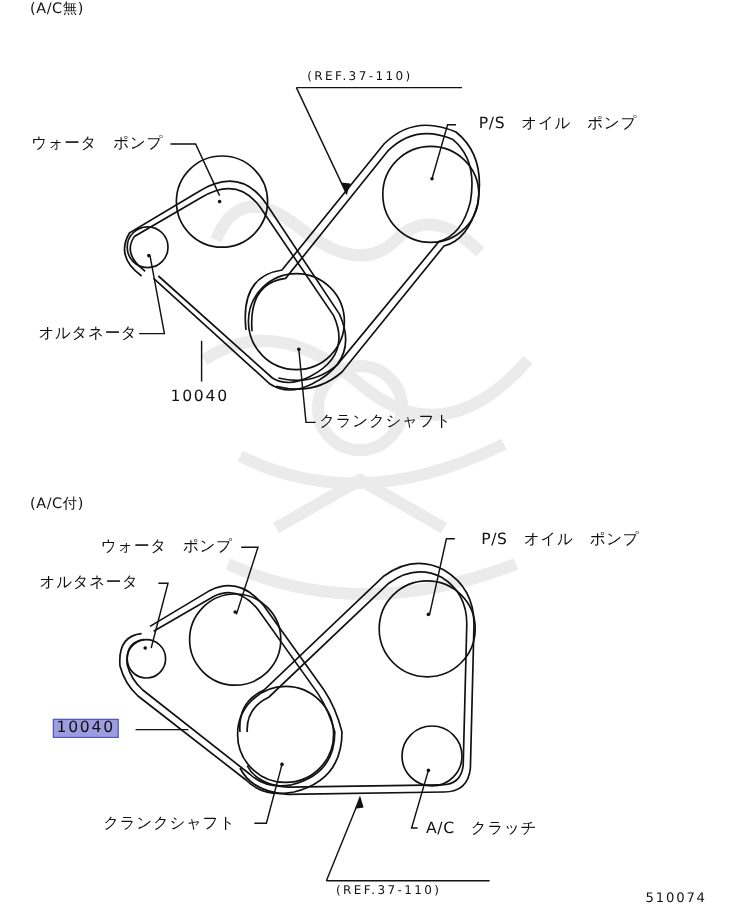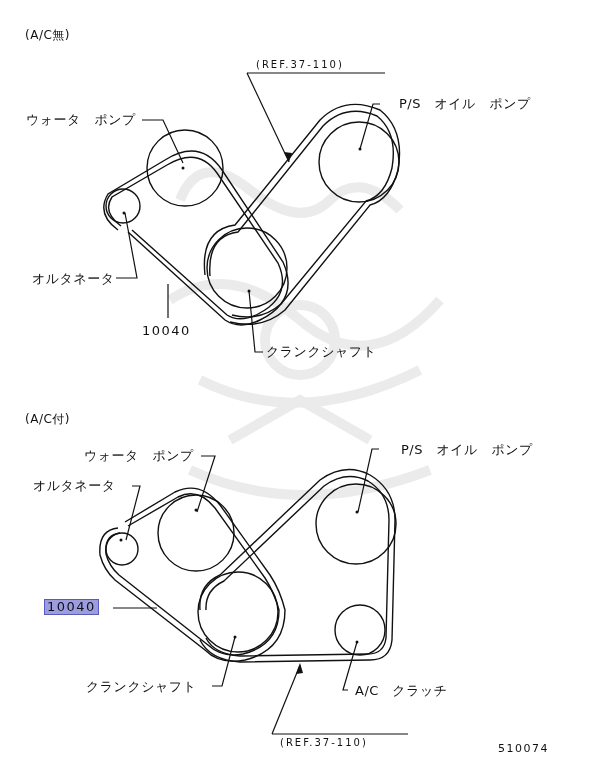--- a/index.html
+++ b/index.html
@@ -3,21 +3,21 @@
 <meta charset="utf-8">
 <style>
   html, body { margin:0; padding:0; background:#ffffff; }
   body { width:609px; height:768px; position:relative; overflow:hidden;
          font-family: "DejaVu Sans", "Liberation Sans", sans-serif; color:#111; }
   svg.diagram { position:absolute; left:0; top:0; }
   .lbl { position:absolute; font-size:13px; white-space:nowrap; line-height:14px; letter-spacing:0.5px; }
   .sec { font-size:12px; }
   .ref { font-size:10px; letter-spacing:2px; }
   .hl { background:#9c9ce0; border:1px solid #5a5ab8; padding:0 2px; }
-  .code { font-size:11px; letter-spacing:1.5px; }
+  .code { font-size:11px; letter-spacing:1.5px;margin-left:40px; }
 </style>
 </head>
 <body>
 
 <svg class="diagram" width="609" height="768" viewBox="0 0 609 768">
 
   <g fill="none" stroke="#ebebeb" stroke-width="10">
     <path d="M180 200 Q200 150 250 190 Q300 230 330 200 Q360 170 400 210"></path>
     <path d="M170 300 Q230 260 300 320 Q370 380 440 300"></path>
     <path d="M200 380 Q300 430 420 370"></path>
@@ -85,21 +85,21 @@
     <polyline points="379,449 372,449 358,512"></polyline>
     <polyline points="113,608 157,608"></polyline>
     <polyline points="212,686 222,686 235,637"></polyline>
     <polyline points="348,690 343,690 357,642"></polyline>
     <polyline points="272,734 408,734"></polyline>
     <polyline points="272,734 300,665"></polyline>
   </g>
   <polygon points="300,663 296,674 303,673" fill="#111"></polygon>
 </svg>
 
-<div class="lbl sec" style="left:25px;top:28px;">(A/C無)</div>
+<div class="lbl sec" style="left:25px;top:0;">(A/C無)</div>
 <div class="lbl ref" style="left:256px;top:58px;">(REF.37-110)</div>
 <div class="lbl" style="left:26px;top:113px;">ウォータ　ポンプ</div>
 <div class="lbl" style="left:399px;top:97px;">P/S　オイル　ポンプ</div>
 <div class="lbl" style="left:32px;top:272px;">オルタネータ</div>
 <div class="lbl" style="left:142px;top:324px;letter-spacing:1.5px;">10040</div>
 <div class="lbl" style="left:266px;top:345px;">クランクシャフト</div>
 
 <div class="lbl sec" style="left:25px;top:412px;">(A/C付)</div>
 <div class="lbl" style="left:84px;top:449px;">ウォータ　ポンプ</div>
 <div class="lbl" style="left:401px;top:443px;">P/S　オイル　ポンプ</div>

